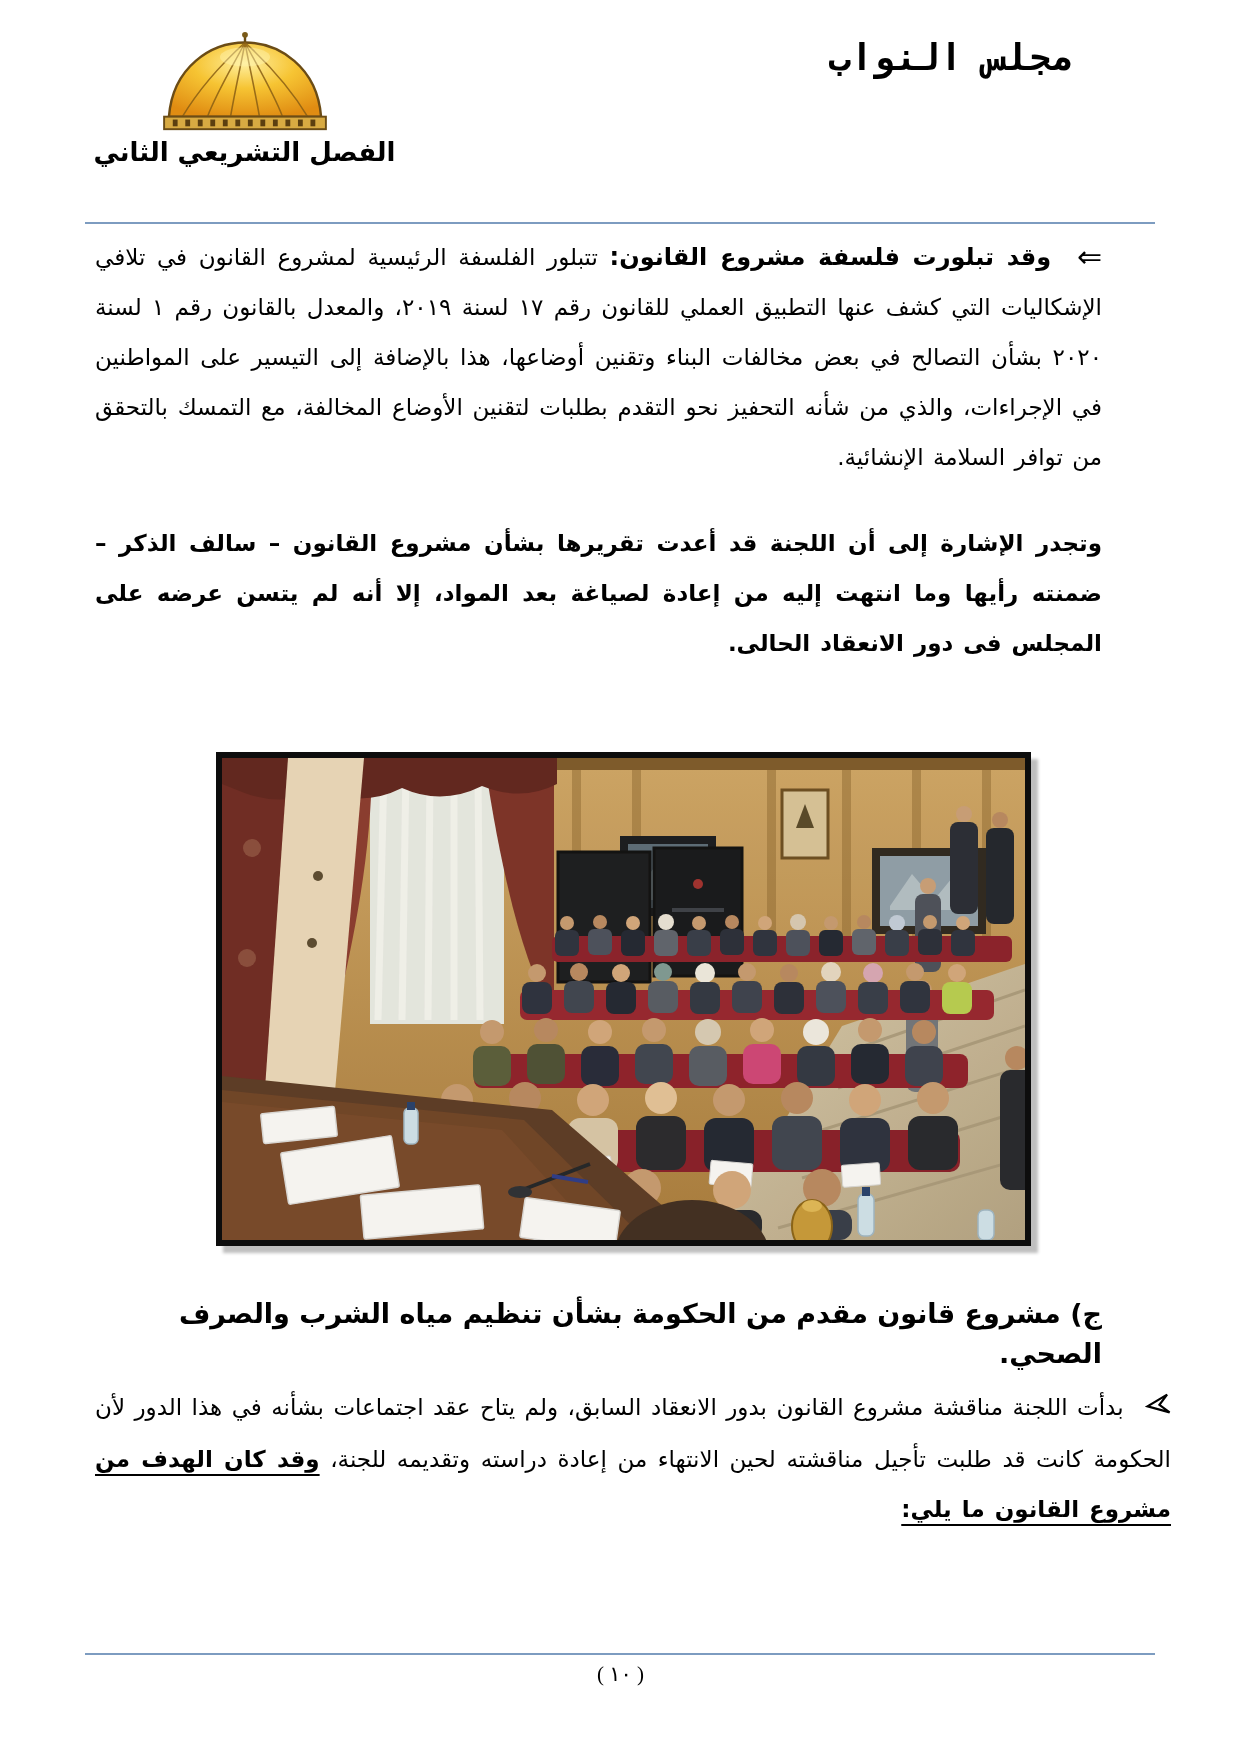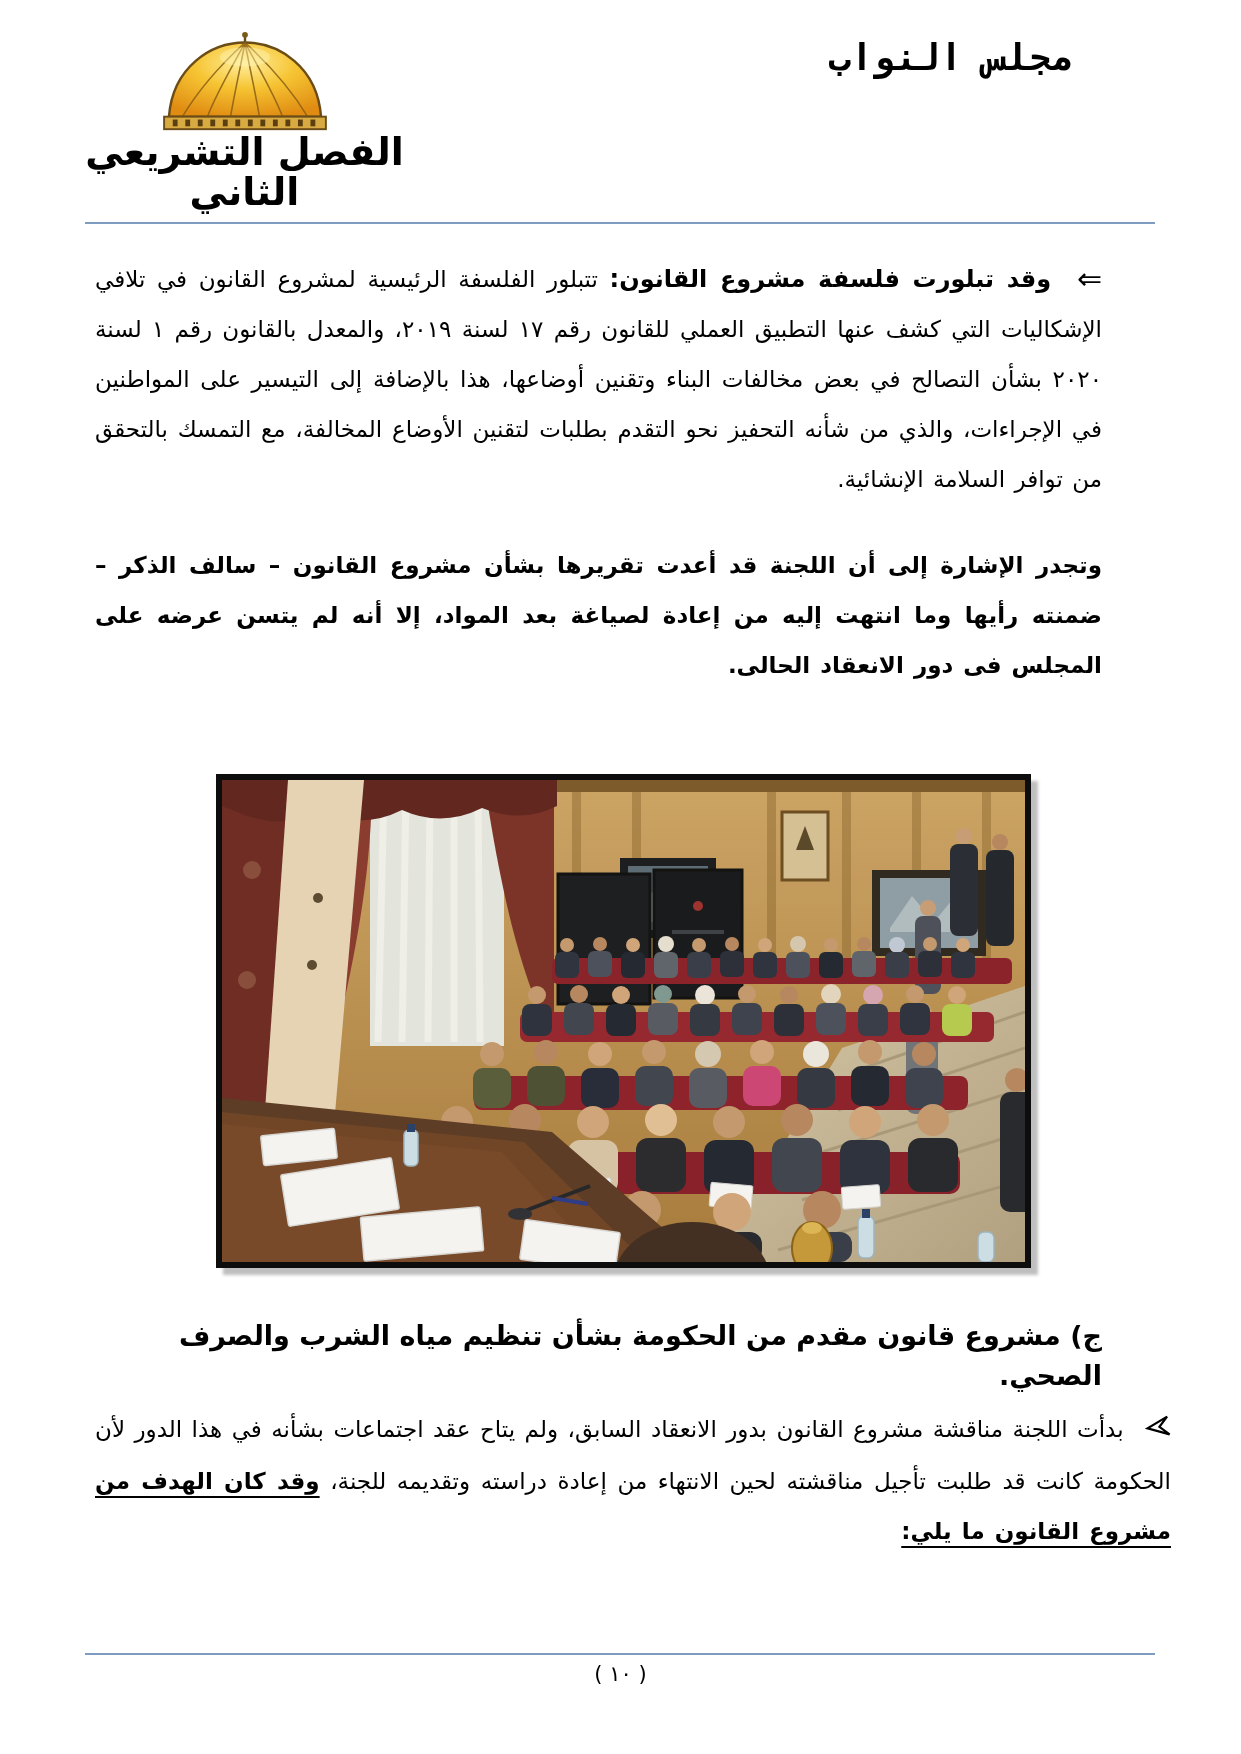--- a/index.html
+++ b/index.html
@@ -13,36 +13,36 @@
     color:#000;
     overflow:hidden;
   }
   
   .header{position:relative;height:222px;}
   .header-left{
     position:absolute;left:72px;top:30px;width:345px;
     text-align:center;direction:rtl;
   }
   .header-left .dome{display:block;margin:0 auto -6px auto;}
-  .hl-line1{font-size:38px;font-weight:bold;line-height:40px;letter-spacing:-1px;}
+  .hl-line1{font-size:26px;font-weight:bold;line-height:40px;letter-spacing:-1px;}
   .hl-line2{font-size:23px;font-weight:bold;line-height:32px;letter-spacing:-1px;}
   .header-right{
     position:absolute;right:70px;top:34px;width:440px;
     text-align:center;direction:rtl;
   }
   .hr-republic{font-size:27px;font-weight:bold;line-height:46px;letter-spacing:-1px;}
   .hr-council{font-size:37px;font-weight:bold;line-height:52px;letter-spacing:-1px;font-family:Liberation Mono, monospace;}
   .hr-committee{font-size:22px;font-weight:bold;line-height:34px;}
   .rule{
     position:relative;margin:0 86px 0 85px;height:0;
     border-top:2.5px solid #7d9cc0;
   }
   
   .p1{
-    margin:30px 139px 0 95px;
+    margin:8px 139px 0 95px;
     font-size:23px;line-height:50px;
     text-align:justify;word-spacing:2px;
   }
   .bullet-arrow{font-size:30px;font-weight:normal;margin-left:14px;vertical-align:-2px;}
   .lead-bold{font-weight:bold;font-size:24px;}
   .p2{
     margin:36px 139px 0 95px;
     font-size:23px;font-weight:bold;line-height:50px;
     text-align:justify;word-spacing:2px;
   }
@@ -75,21 +75,21 @@
     text-decoration-thickness:2.2px;
     text-underline-offset:7px;
   }
   
   .footer-rule{
     position:absolute;left:85px;right:86px;top:1653px;
     border-top:2.5px solid #7d9cc0;
   }
   .page-number{
     position:absolute;left:0;right:0;top:1662px;
-    text-align:center;font-size:21px;letter-spacing:2px;
+    text-align:center;font-size:21px;letter-spacing:2px;font-family:Liberation Serif, serif;
   }
 </style>
 </head>
 <body>
 
 <div class="page">
 
   <div class="header">
 
     <div class="header-left">

